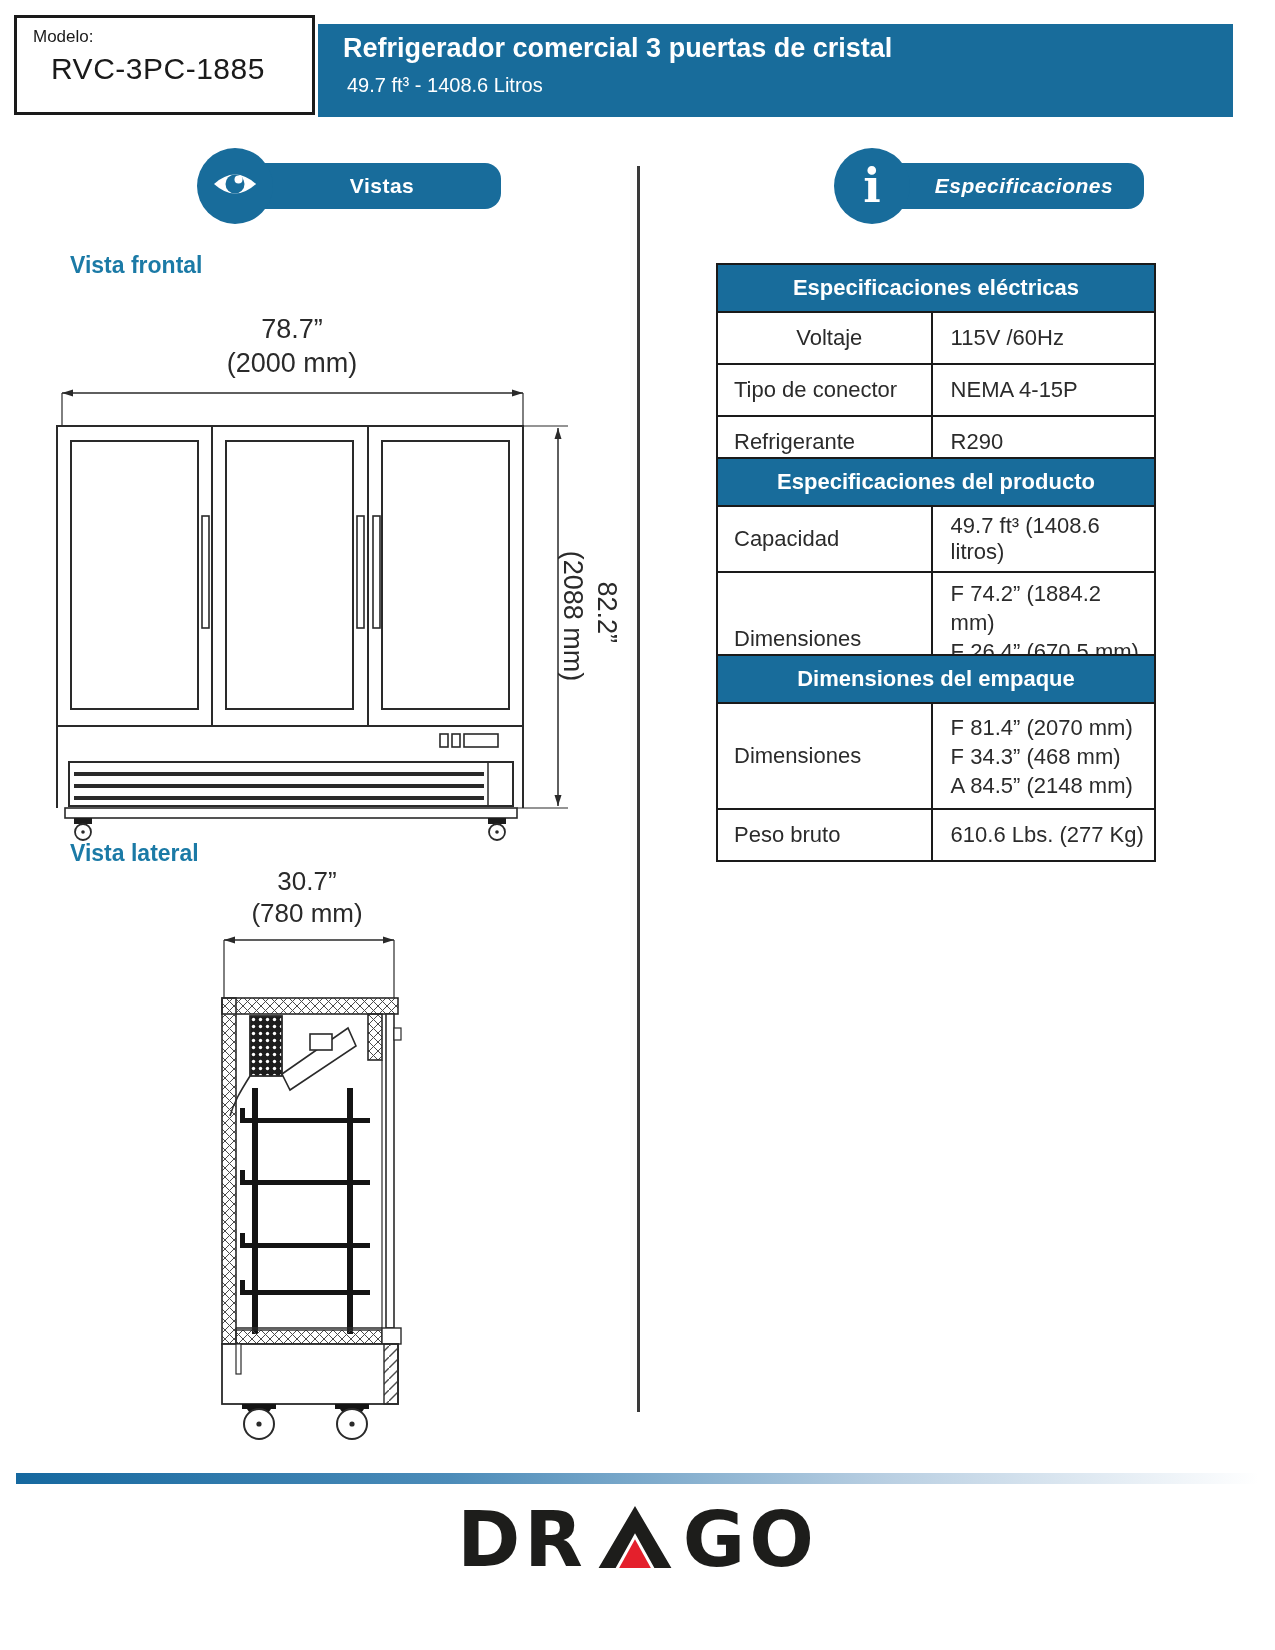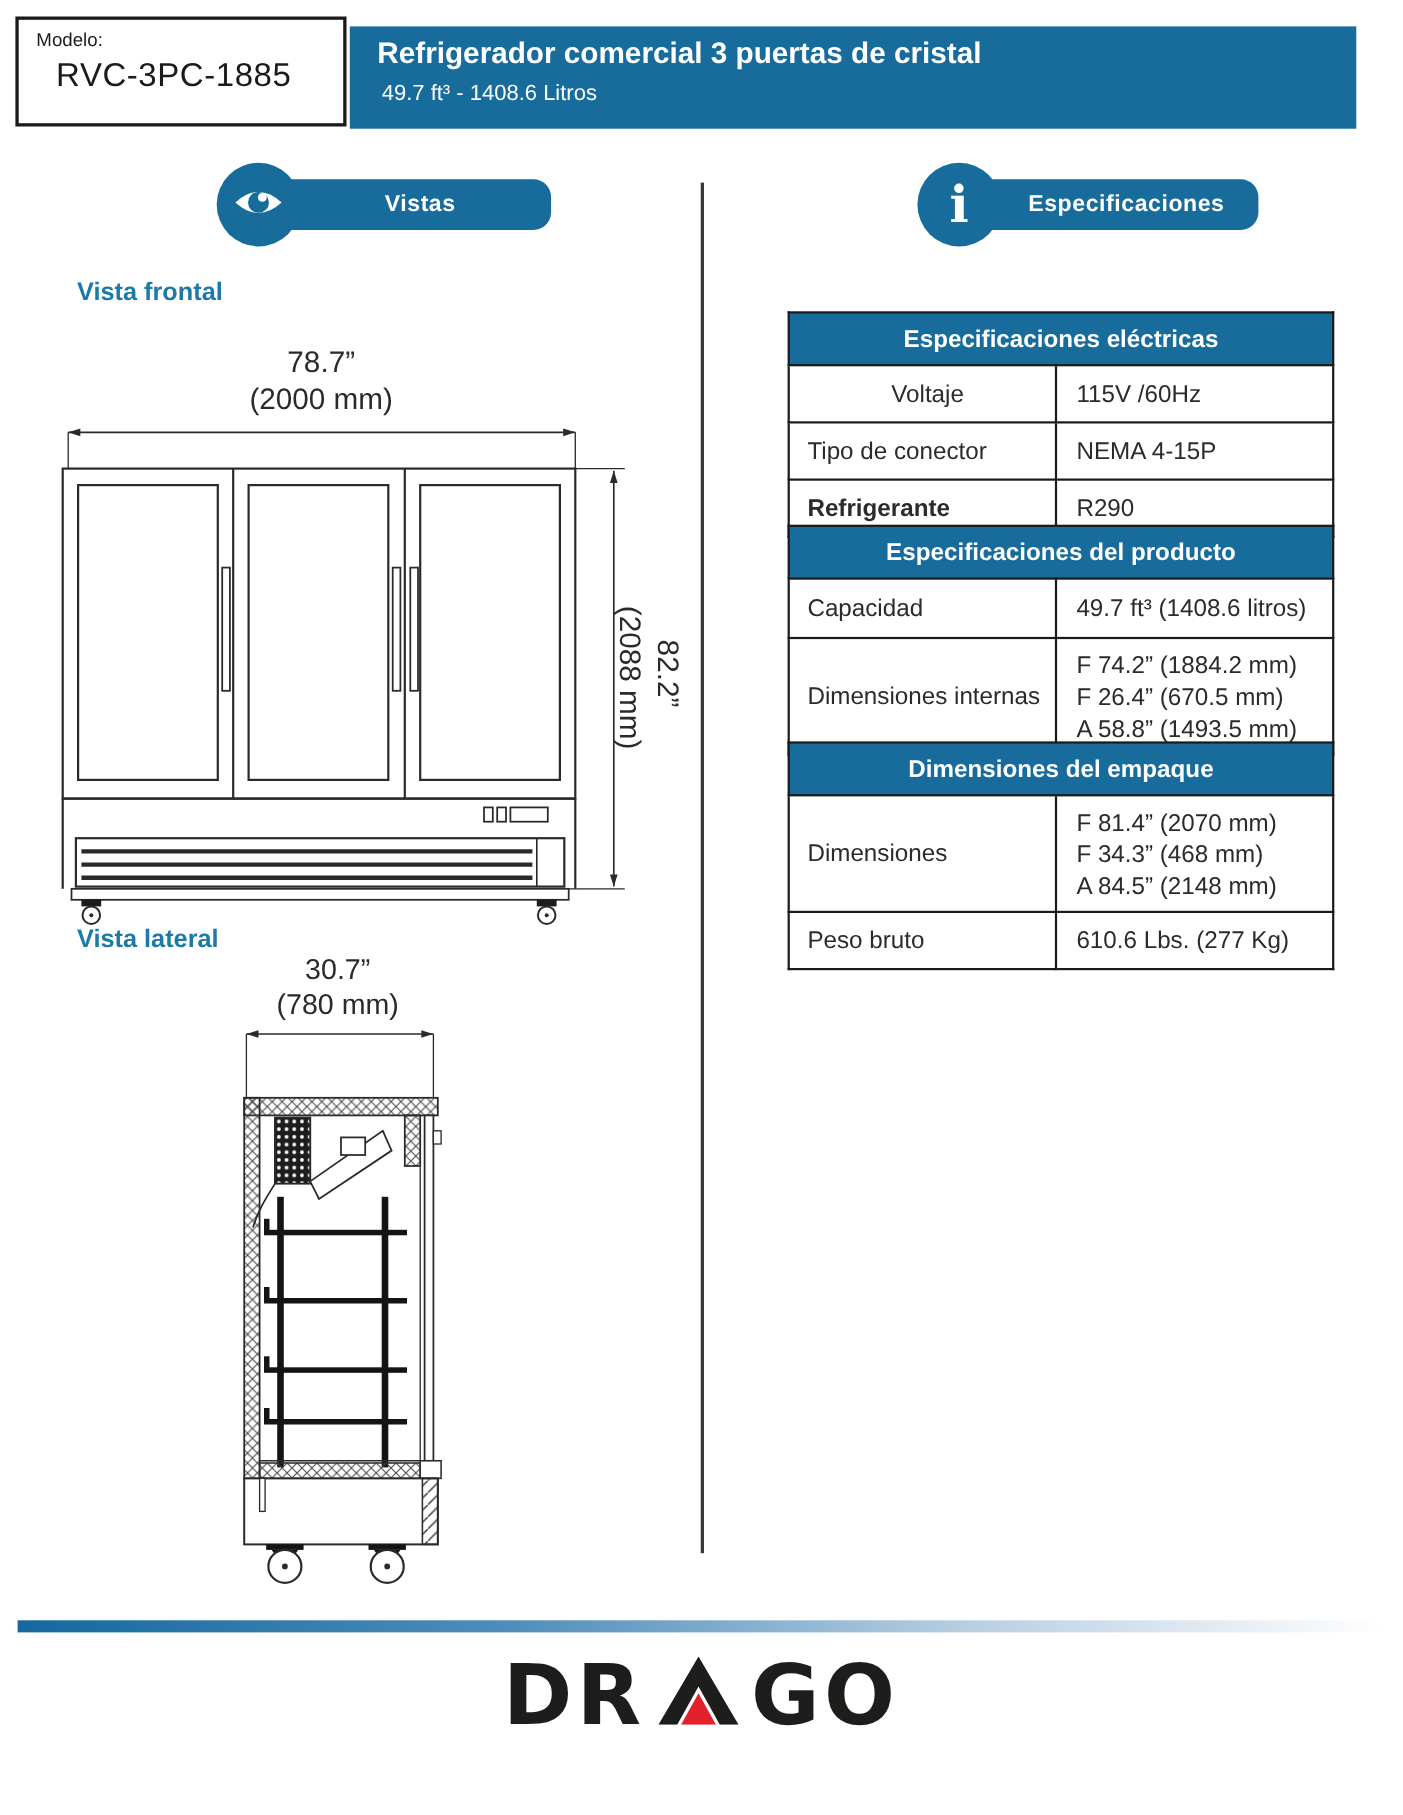--- a/index.html
+++ b/index.html
@@ -20,21 +20,21 @@
   .pill-bar span{color:#fff;font-size:21px;font-weight:600;letter-spacing:.5px;}
   .pill-circle{width:76px;height:76px;border-radius:50%;background:#186c9b;display:flex;align-items:center;justify-content:center;z-index:2;}
 
   
   .vdivider{left:637px;top:166px;width:3px;height:1246px;background:#3a3a3a;}
 
   
   .view-label{font-size:23px;font-weight:bold;color:#1b7aa6;}
 
   
-  .spec-table{position:absolute;left:716px;width:497px;border-collapse:collapse;table-layout:fixed;margin-top:20px;}
+  .spec-table{position:absolute;left:716px;width:440px;border-collapse:collapse;table-layout:fixed;}
   .spec-table th{background:#186c9b;color:#fff;font-size:22px;font-weight:bold;
                  border:2px solid #1a1a1a;height:42px;padding:2px 6px;}
   .spec-table td{border:2px solid #1a1a1a;font-size:22px;color:#2b2b2b;
                  padding:6px 6px 6px 16px;vertical-align:middle;background:#fff;}
   .spec-table td.val{padding-left:18px;}
   .mline div{line-height:29px;}
 
   
   .foot-grad{left:16px;top:1473px;width:1243px;height:11px;
              background:linear-gradient(to right,#15689f 0%,#4c8cb9 35%,#b9cfe2 70%,rgba(255,255,255,0) 100%);}
@@ -64,21 +64,21 @@
   <div class="abs pill-circle" style="left:197px;top:148px;">
     <span>
       <svg width="48" height="48" viewBox="0 0 48 48">
         <path d="M3,24 Q24,5 45,24 Q24,43 3,24 Z" fill="#ffffff"></path>
         <circle cx="24" cy="24" r="9.5" fill="#186c9b"></circle>
         <circle cx="27.5" cy="19.5" r="4" fill="#ffffff"></circle>
       </svg>
     </span>
   </div>
 
-  <div class="abs pill-bar" style="left:870px;top:163px;width:240px;padding-left:34px;">
+  <div class="abs pill-bar" style="left:870px;top:163px;width:240px;padding-left:34px;font-style:italic;">
     <span>Especificaciones</span>
   </div>
   <div class="abs pill-circle" style="left:834px;top:148px;">
     <span style="color:#fff;font-size:46px;font-weight:bold;line-height:46px;font-family:'DejaVu Serif',serif;">i</span>
   </div>
 
   <div class="abs vdivider"></div>
 
   <div class="abs view-label" style="left:70px;top:252px;">Vista frontal</div>
 
@@ -218,21 +218,21 @@
         </tr>
     <tr>
       <td style="height:38px;text-align:center;">Voltaje</td>
       <td class="val">115V /60Hz</td>
         </tr>
     <tr>
       <td style="height:38px;">Tipo de conector</td>
       <td class="val">NEMA 4-15P</td>
         </tr>
     <tr>
-      <td style="height:38px;font-weight:bold;">Refrigerante</td>
+      <td style="height:38px;">Refrigerante</td>
       <td class="val">R290</td>
         </tr>
   </tbody>
     </table>
 
   <table class="spec-table" style="top:457px;">
     <colgroup>
         <col style="width:49%">
         <col style="width:51%">
       </colgroup>

